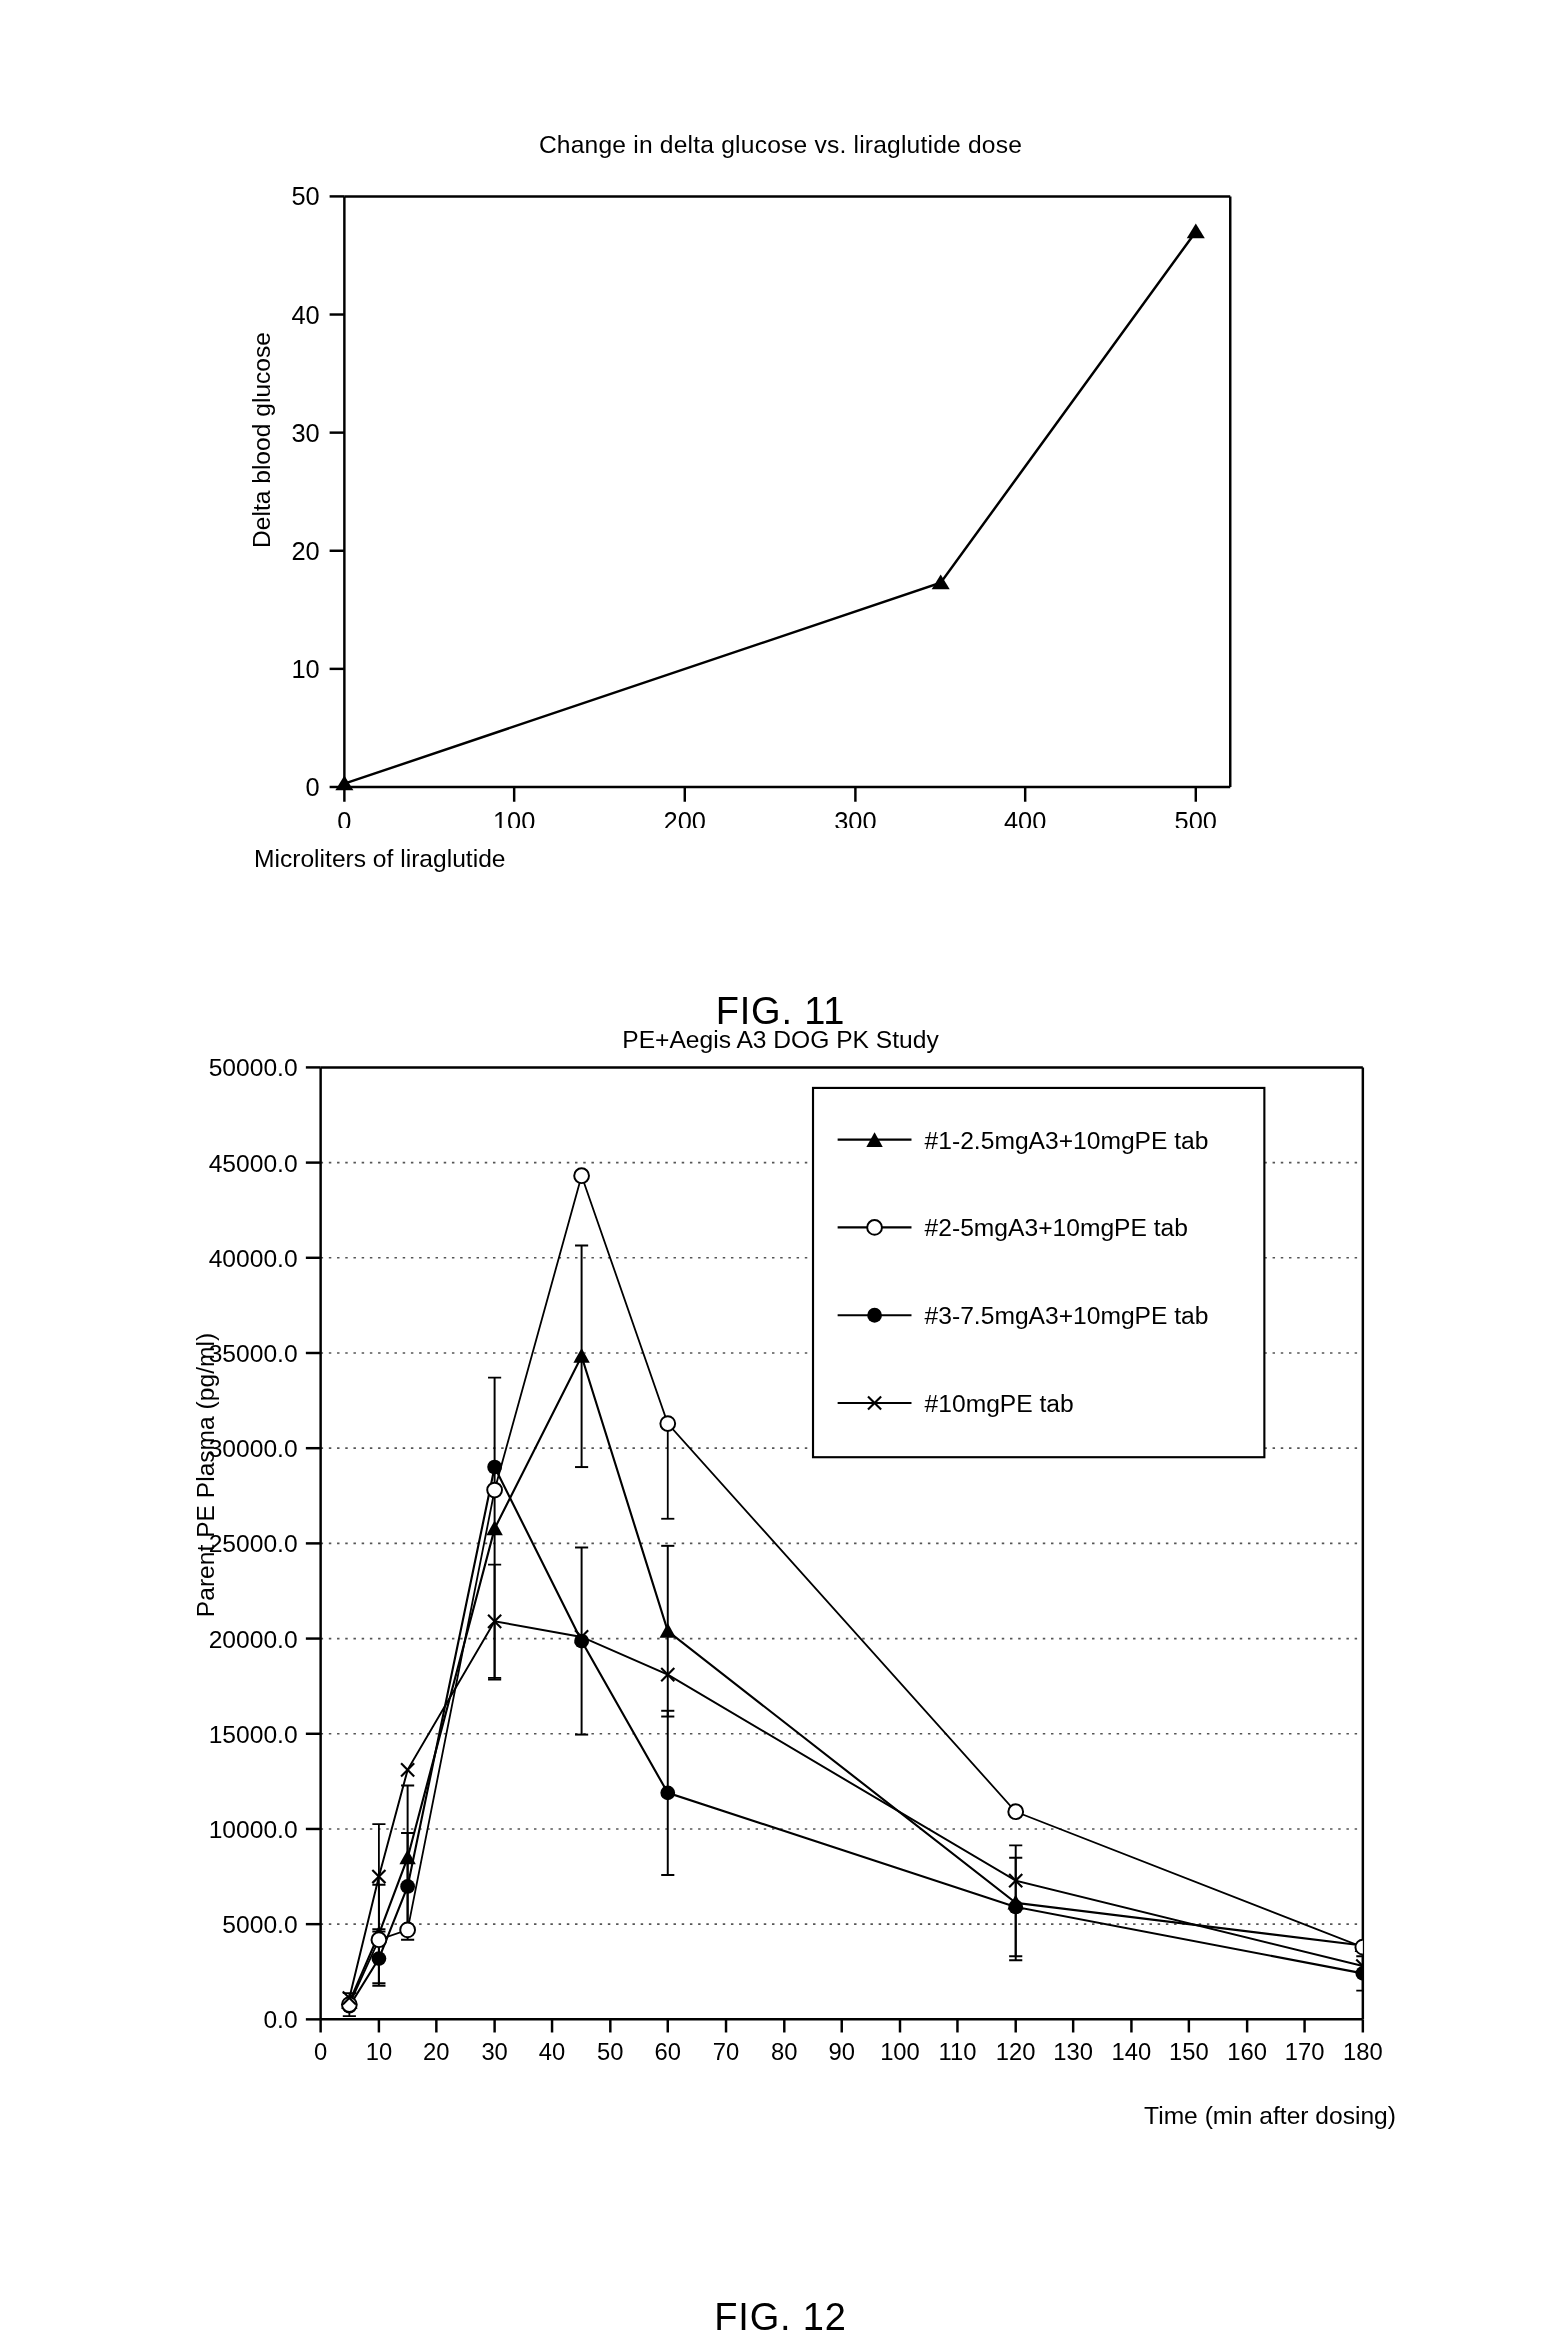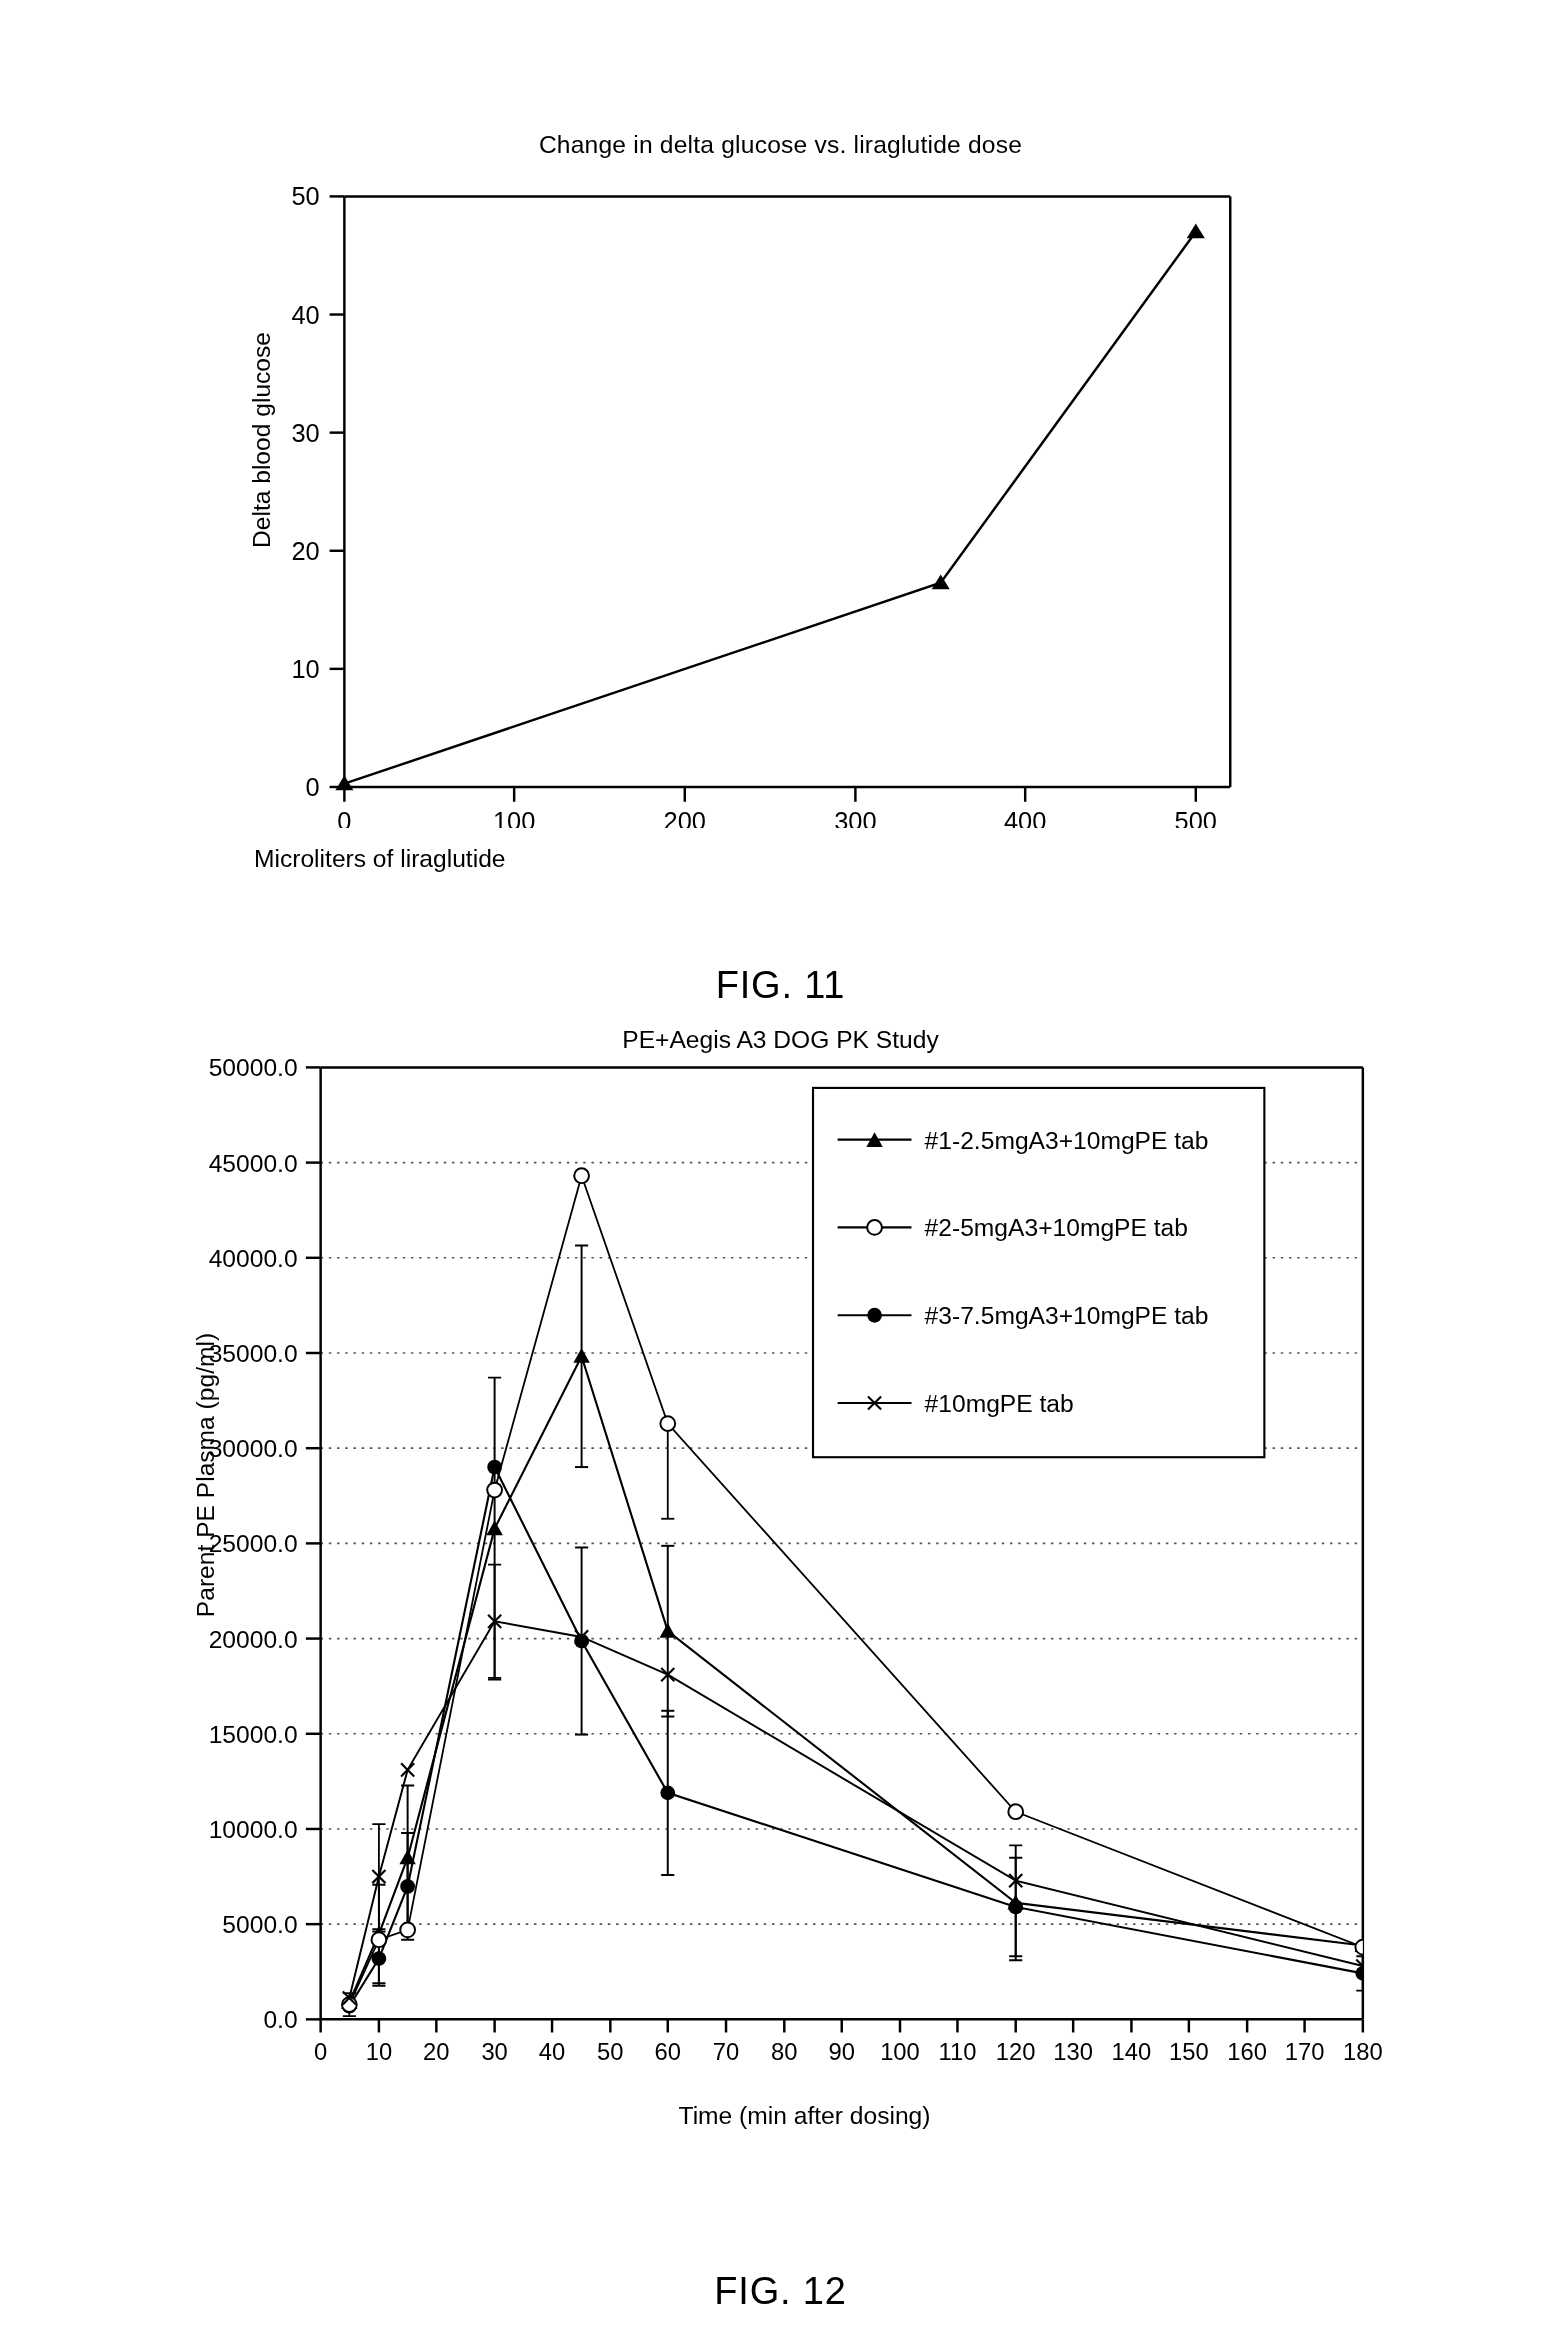--- a/index.html
+++ b/index.html
@@ -62,20 +62,21 @@
     width: 1001px;
     text-align: left;
     font-size: 24.6px;
   }
   .fig-caption {
     position: absolute;
     width: 1561px;
     text-align: center;
     font-size: 38px;
     letter-spacing: 0.8px;
+    margin-top: 26px;
   }
   #fig11-caption { top: 874px; }
 
   
   #fig12 {
     position: absolute;
     left: 0;
     top: 985px;
     width: 1561px;
     height: 1346px;
@@ -101,24 +102,24 @@
     left: -213px;
     top: 410px;
     width: 460px;
     text-align: center;
     font-size: 24.6px;
     transform: rotate(-90deg);
     transform-origin: center center;
   }
   #fig12-xlabel {
     position: absolute;
-    left: 12px;
+    left: 0;
     top: 1051px;
     width: 1207px;
-    text-align: center;
+    text-align: right;
     font-size: 24.6px;
   }
   #fig12-caption { top: 1285px; }
 
   svg { display: block; }
   text { font-family: "Liberation Sans", sans-serif; }
 </style>
 </head>
 <body>
 

